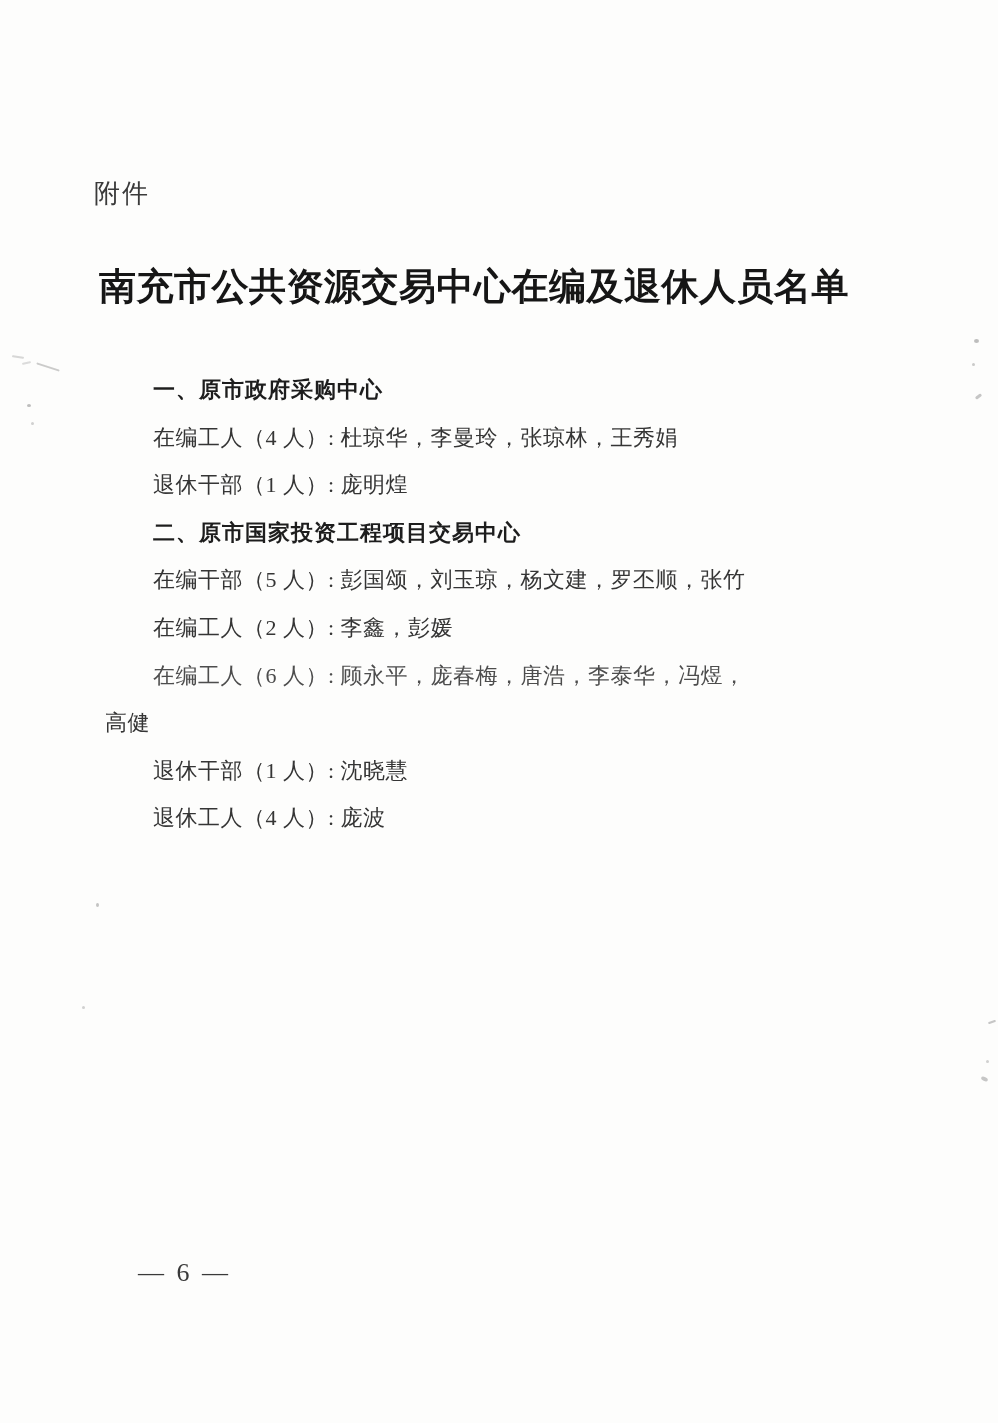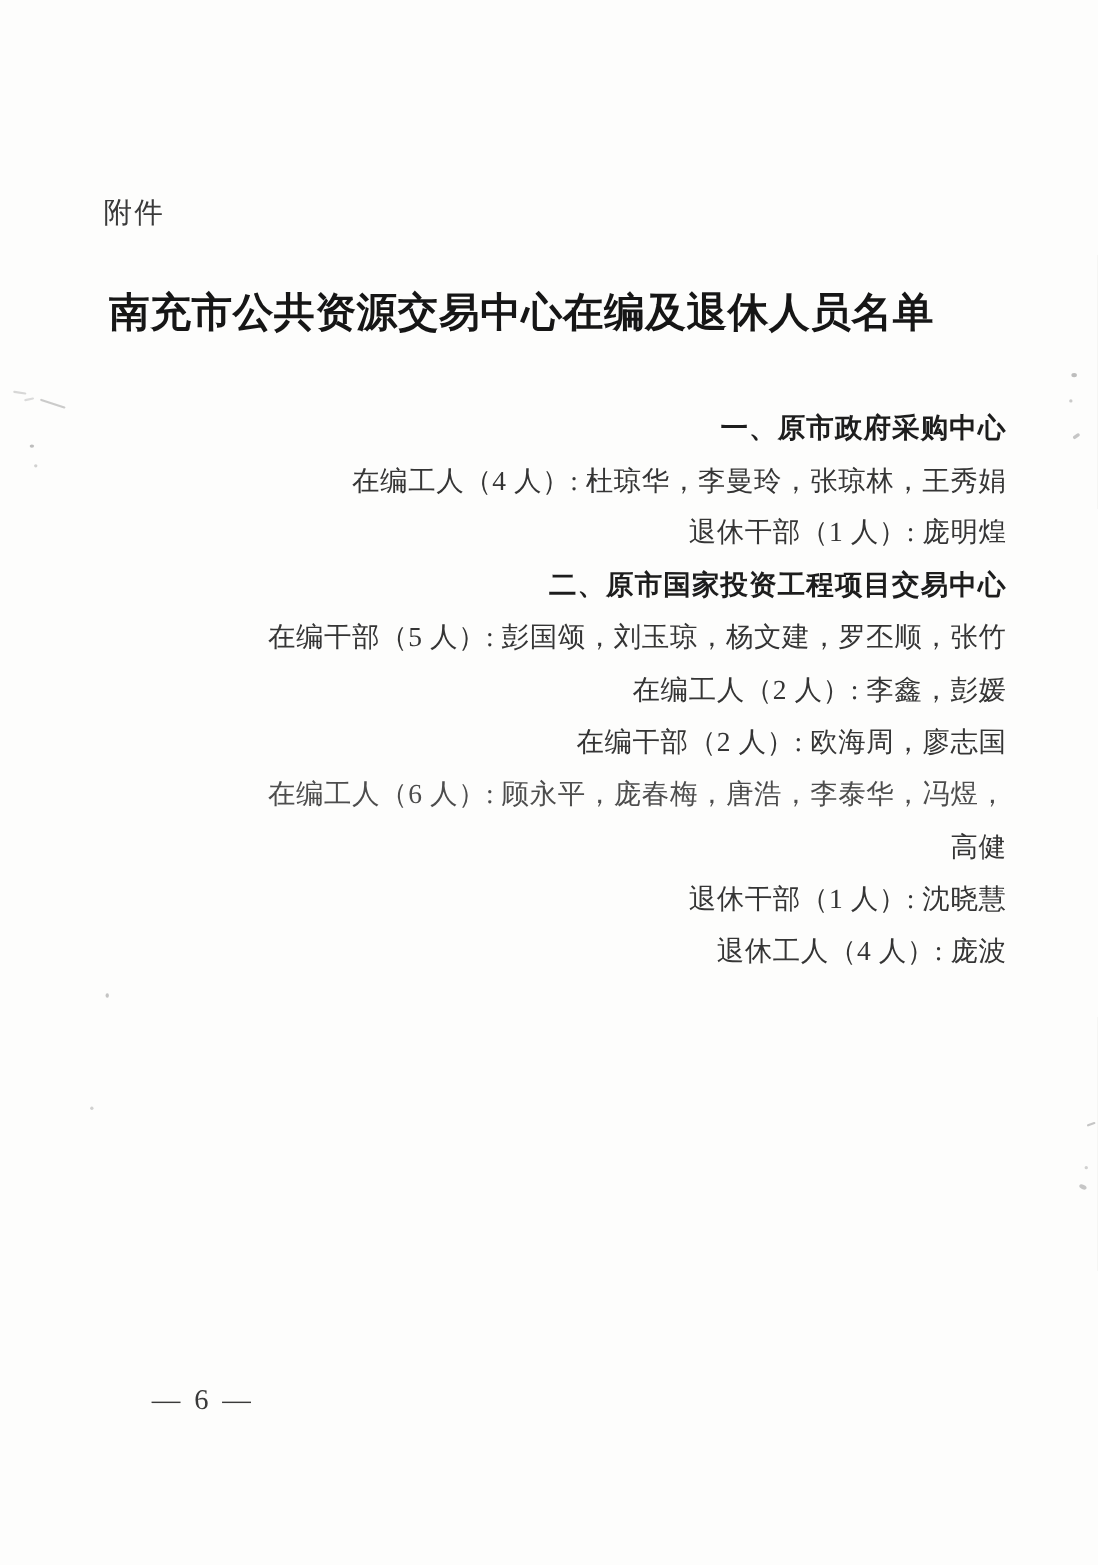--- a/index.html
+++ b/index.html
@@ -29,38 +29,37 @@
   }
   .doc-title {
     position: absolute;
     left: 99px;
     top: 262px;
     width: 810px;
     font-size: 37px;
     line-height: 50px;
     font-weight: bold;
     color: #161616;
-    font-family: Liberation Mono, monospace;
+    font-family: Liberation Serif, serif;
     letter-spacing: 0.5px;
     white-space: nowrap;
   }
   .content {
     position: absolute;
     left: 105px;
     top: 366px;
     width: 810px;
   }
   .line {
     height: 47.6px;
     line-height: 47.6px;
-    font-size: 25px;
+    font-size: 22px;
     white-space: nowrap;
     color: #353535;
     letter-spacing: 0.5px;
-    text-align: right;
   }
   .line.indent { padding-left: 48px; }
   .line.heading {
     font-family: "Liberation Sans", sans-serif;
     font-weight: bold;
     color: #1d1d1d;
     letter-spacing: 1px;
   }
   .line.faded { color: #4d4d4d; }
   .page-number {
@@ -93,21 +92,20 @@
 
   <div class="doc-title">南充市公共资源交易中心在编及退休人员名单</div>
 
   <div class="content">
     <div class="line heading indent">一、原市政府采购中心</div>
     <div class="line indent">在编工人（4 人）: 杜琼华，李曼玲，张琼林，王秀娟</div>
     <div class="line indent">退休干部（1 人）: 庞明煌</div>
     <div class="line heading indent">二、原市国家投资工程项目交易中心</div>
     <div class="line indent">在编干部（5 人）: 彭国颂，刘玉琼，杨文建，罗丕顺，张竹</div>
     <div class="line indent">在编工人（2 人）: 李鑫，彭媛</div>
-    <div class="line indent">在编干部（2 人）: 欧海周，廖志国</div>
     <div class="line indent faded">在编工人（6 人）: 顾永平，庞春梅，唐浩，李泰华，冯煜，</div>
     <div class="line">高健</div>
     <div class="line indent">退休干部（1 人）: 沈晓慧</div>
     <div class="line indent">退休工人（4 人）: 庞波</div>
   </div>
 
   <div class="page-number">— 6 —</div>
 
   <div class="artifact stroke" style="left:36px; top:366px; width:24px; height:2px; transform:rotate(18deg);"></div>
   <div class="artifact stroke" style="left:12px; top:356px; width:12px; height:2px; transform:rotate(8deg); opacity:0.35;"></div>

